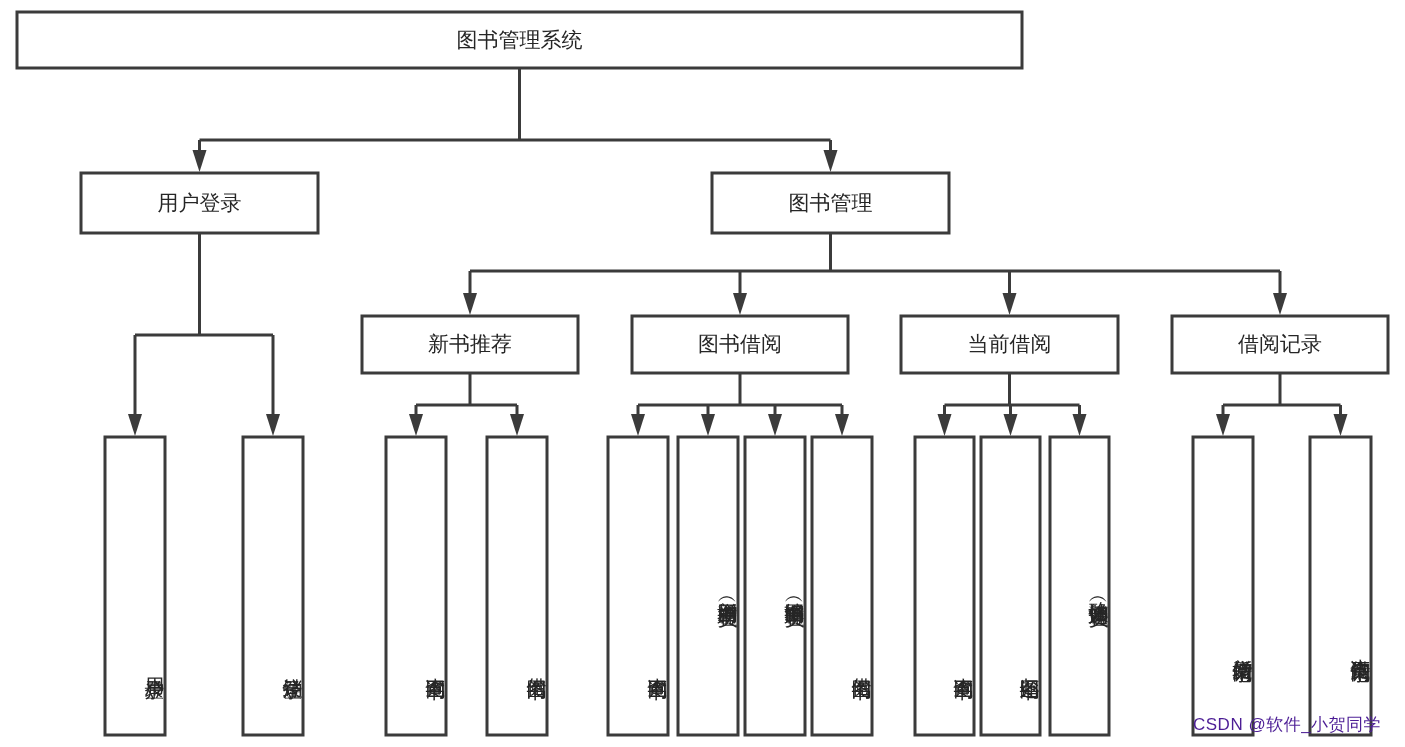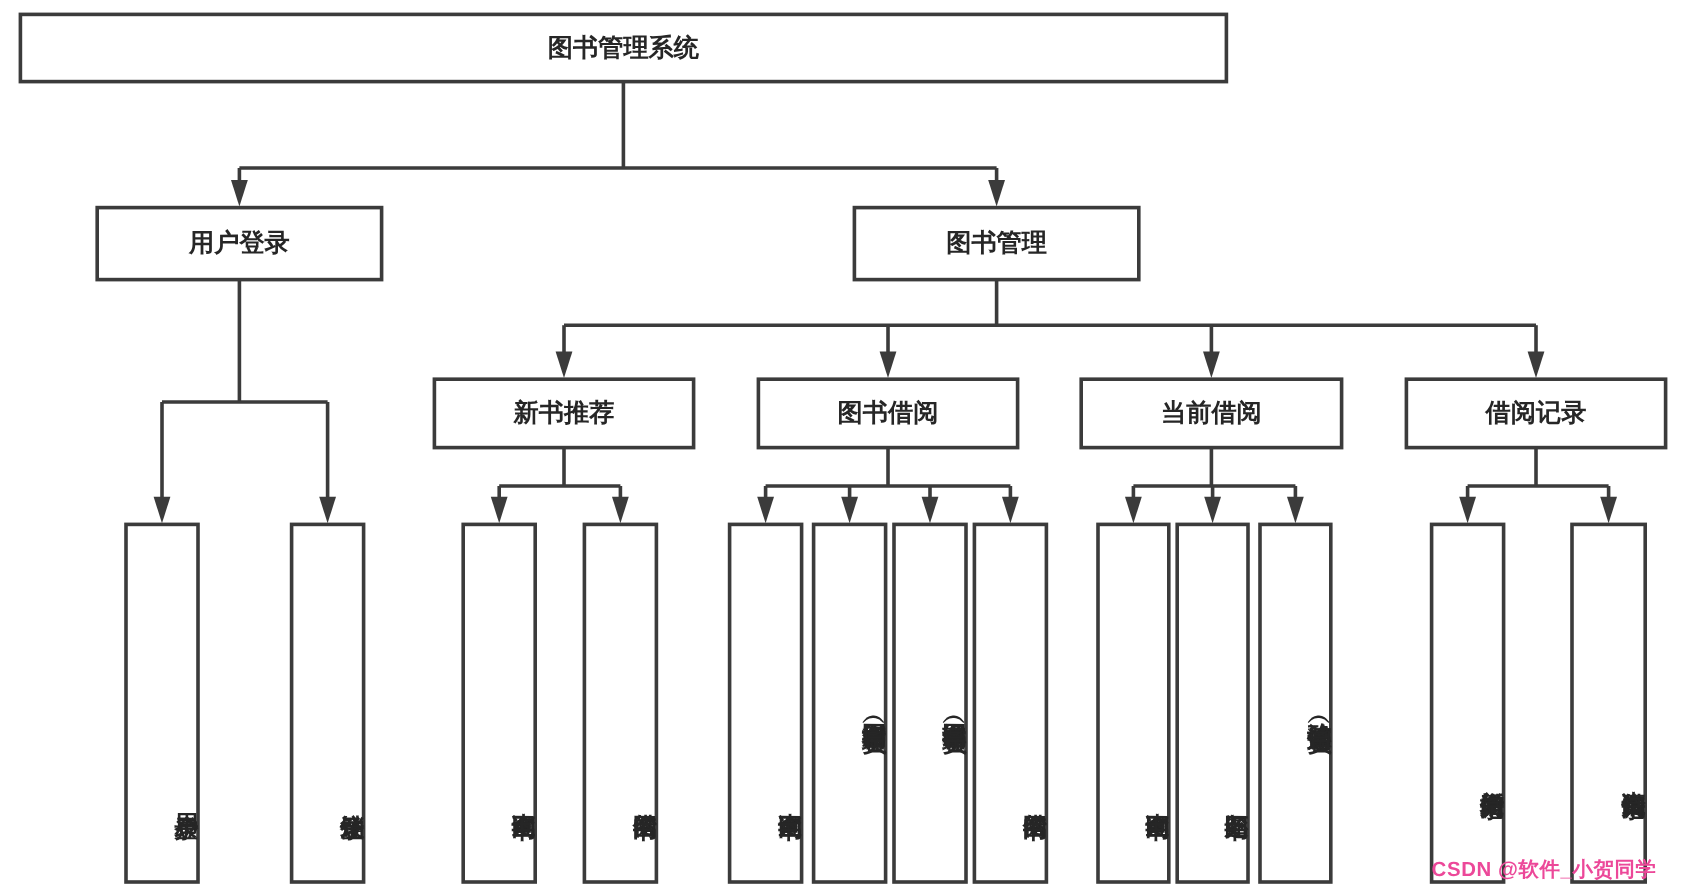--- a/index.html
+++ b/index.html
@@ -12,21 +12,20 @@
     height: 747px;
     font-family: "Liberation Sans", "DejaVu Sans", sans-serif;
     overflow: hidden;
     position: relative;
   }
   #diagram-root {
     position: relative;
     width: 1394px;
     height: 747px;
     background: #ffffff;
-    font-weight: bold;
   }
   svg#flow-svg {
     position: absolute;
     left: 0;
     top: 0;
     width: 1405px;
     height: 747px;
     display: block;
   }
   .node-rect {
@@ -66,21 +65,21 @@
     display: flex;
     align-items: flex-start;
     justify-content: center;
     pointer-events: none;
     user-select: none;
   }
   .watermark {
     position: absolute;
     font-family: "Liberation Sans", "DejaVu Sans", sans-serif;
     font-size: 17px;
-    color: #ec4899;
+    color: #4c1d95;
     left: 1193px;
     top: 713px;
     letter-spacing: 0.5px;
     white-space: nowrap;
   }
 </style>
 </head>
 <body>
 
 <div id="diagram-root">

